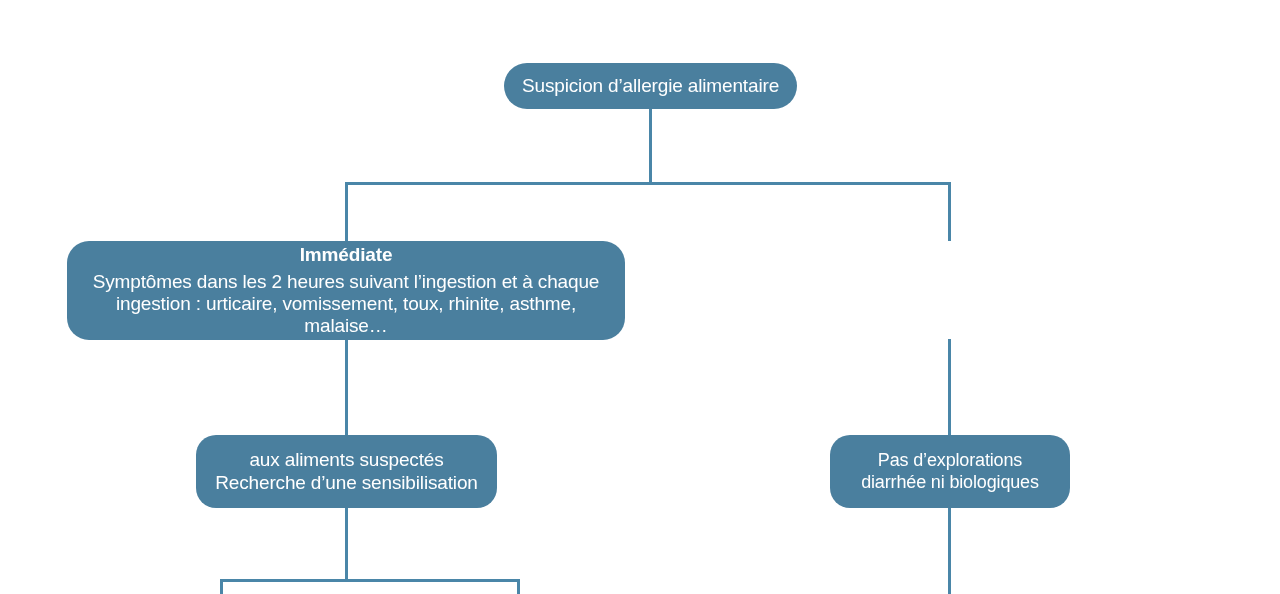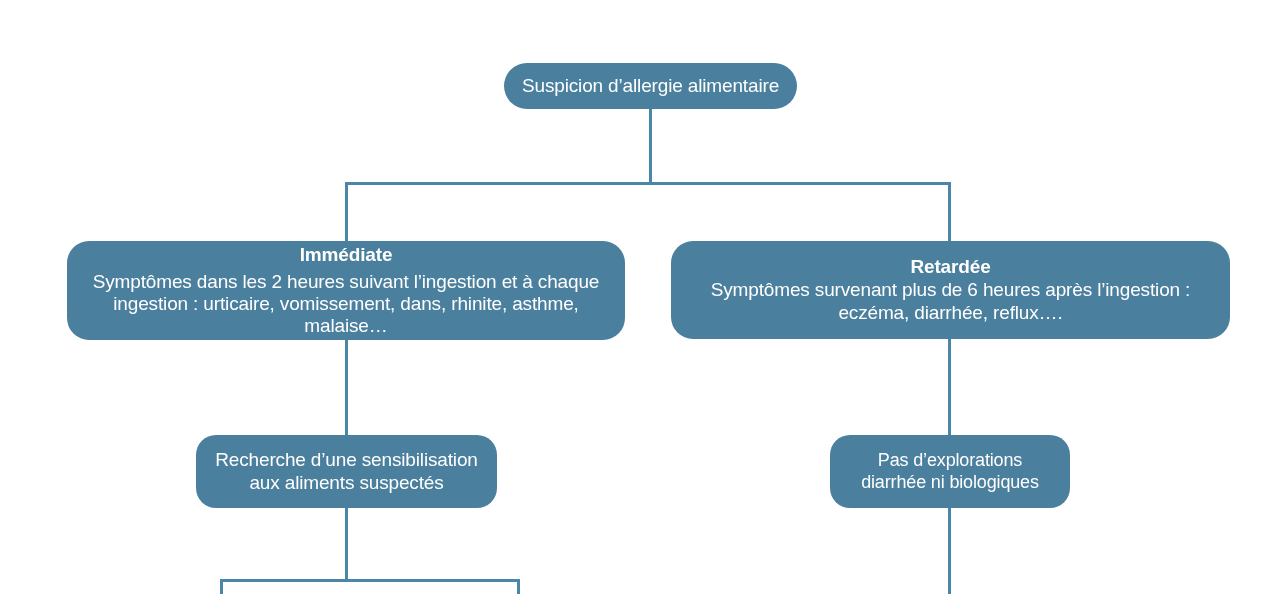--- a/index.html
+++ b/index.html
@@ -131,32 +131,27 @@
     </g>
   </svg>
 
   <div class="node" id="node-root">
     <span class="node-line">Suspicion d’allergie alimentaire</span>
   </div>
 
   <div class="node" id="node-immediate">
     <span class="node-title">Immédiate</span>
     <span class="node-body">Symptômes dans les 2 heures suivant l’ingestion et à chaque</span>
-    <span class="node-body">ingestion : urticaire, vomissement, dans, rhinite, asthme, malaise…</span>
+    <span class="node-body">ingestion : urticaire, vomissement, toux, rhinite, asthme, malaise…</span>
   </div>
 
-  <div class="node" id="node-delayed">
-    <span class="node-title">Retardée</span>
-    <span class="node-body">Symptômes survenant plus de 6 heures après l’ingestion :</span>
-    <span class="node-body">eczéma, diarrhée, reflux….</span>
-  </div>
 
   <div class="node" id="node-sensitization">
+    <span class="node-line">aux aliments suspectés</span>
     <span class="node-line">Recherche d’une sensibilisation</span>
-    <span class="node-line">aux aliments suspectés</span>
   </div>
 
   <div class="node" id="node-no-exploration">
     <span class="node-line">Pas d’explorations</span>
     <span class="node-line">diarrhée ni biologiques</span>
   </div>
 
 </div>
 
 </body></html>

